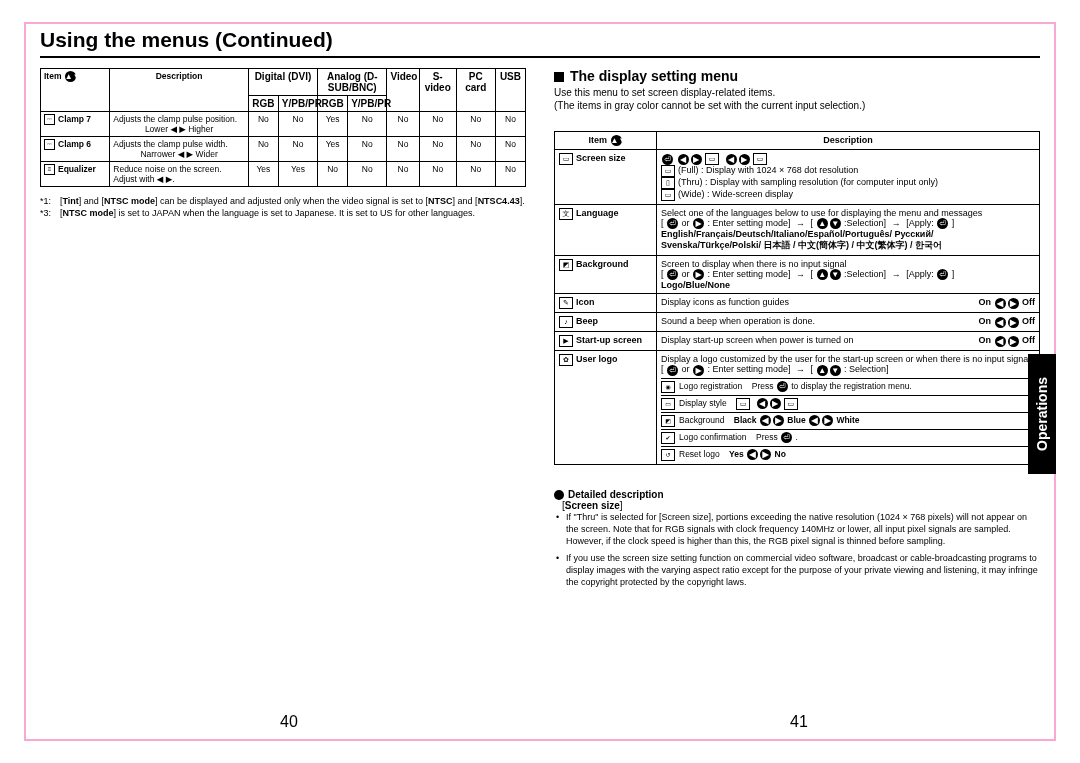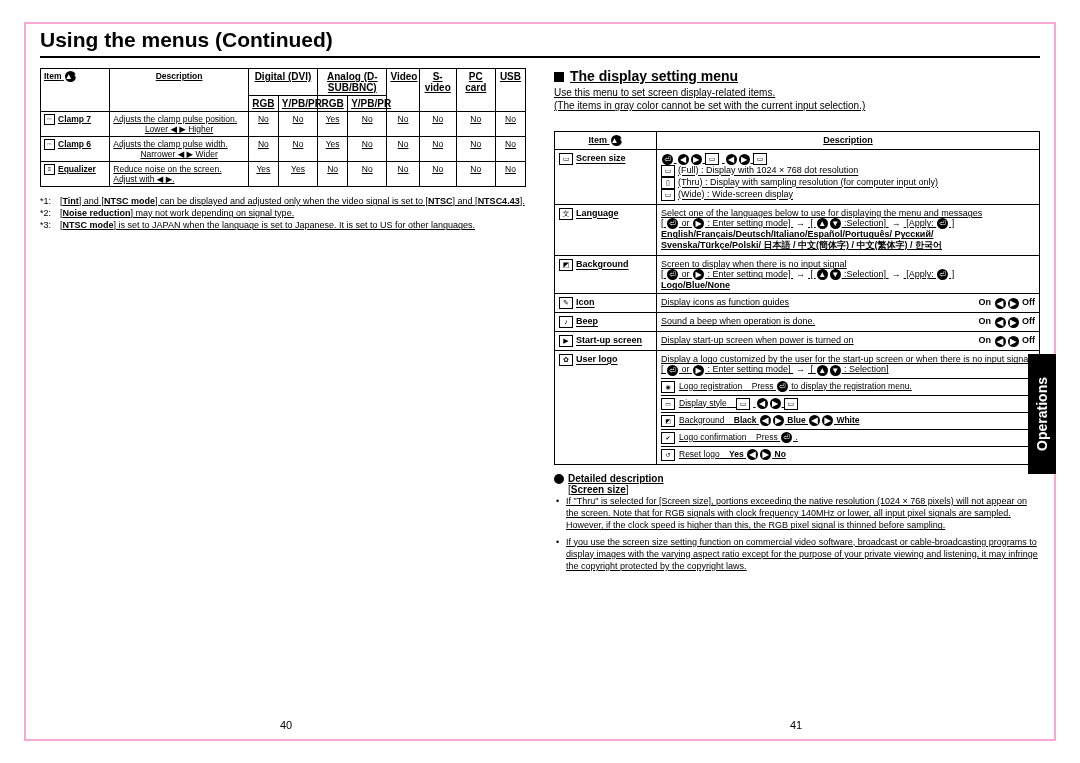--- a/index.html
+++ b/index.html
@@ -1,41 +1,41 @@
 <!DOCTYPE html>
 <html><head>
 <meta charset="utf-8">
 <style>
   body{margin:0;background:#fff;font-family:Arial,Helvetica,sans-serif;font-size:10px;color:#000;width:1080px;height:763px;position:relative;}
   .page-wrap{position:absolute;top:22px;left:24px;right:24px;bottom:22px;border:2px solid #f9a8d4;}
   .title{font-size:21px;font-weight:bold;border-bottom:2px solid #000;padding:4px 0 4px 0;margin:0 14px 10px 14px;}
   .cols{display:flex;height:calc(100% - 50px);}
-  .col{flex:1;padding:0 14px;position:relative;text-decoration:underline;}
+  .col{flex:1;padding:0 14px;position:relative;}
   .tbl{border-collapse:collapse;width:100%;font-size:8.5px;table-layout:fixed;}
   .tbl th,.tbl td{border:1px solid #000;padding:2px 3px;vertical-align:top;text-align:center;}
   .tbl .tleft{text-align:left;}
   .tbl .subh{font-size:10px;}
   .notes{font-size:9px;margin-top:8px;line-height:1.35;padding-left:20px;}
   .notes .nlab{display:inline-block;width:20px;margin-left:-20px;}
   .sect-title{font-size:14px;font-weight:bold;margin:0 0 2px 0;}
   .sq{display:inline-block;width:10px;height:10px;background:#000;margin-right:6px;vertical-align:middle;}
   .intro{font-size:10px;margin-bottom:19px;line-height:1.3;}
   .tbl2{border-collapse:collapse;width:100%;font-size:9px;}
   .tbl2 th,.tbl2 td{border:1px solid #000;padding:3px 4px;vertical-align:top;text-align:left;}
   .tbl2 th{text-align:center;}
   .ic{display:inline-block;width:12px;height:10px;border:1px solid #000;margin-right:3px;font-size:7px;text-align:center;line-height:10px;vertical-align:middle;background:#fff;}
   .circ{display:inline-block;width:11px;height:11px;border-radius:50%;background:#000;color:#fff;font-size:8px;text-align:center;line-height:11px;vertical-align:middle;margin:0 1px;}
   .arrow-r{display:inline-block;margin:0 3px;}
-  .dd-head{font-size:10px;font-weight:bold;margin-top:8px;}
+  .dd-head{font-size:10px;font-weight:bold;margin-top:24px;}
   .dd-head .bul{display:inline-block;width:10px;height:10px;border-radius:50%;background:#000;margin-right:4px;vertical-align:middle;}
   .dd-body{font-size:9px;line-height:1.35;padding-left:12px;}
   .dd-body .b{display:inline-block;width:6px;margin-left:-10px;margin-right:4px;}
   .side-tab{position:absolute;right:-2px;top:330px;width:28px;height:120px;background:#000;color:#fff;font-size:14px;font-weight:bold;display:flex;align-items:center;justify-content:center;}
   .side-tab span{writing-mode:vertical-rl;transform:rotate(180deg);}
-  .pgnum{position:absolute;bottom:8px;font-size:11px;}
+  .pgnum{position:absolute;bottom:8px;font-size:16px;}
   .pg-l{left:50%;transform:translateX(-260px);}
   .pg-r{left:50%;transform:translateX(250px);}
   .onoff{float:right;font-weight:bold;}
   .subrow{border-top:1px solid #000;padding-top:2px;margin-top:2px;font-size:8.5px;}
   .subrow .icb{display:inline-block;width:12px;height:10px;border:1px solid #000;margin-right:4px;font-size:6px;text-align:center;line-height:10px;}
   .smic{display:inline-block;width:9px;height:9px;border:1px solid #000;margin-right:3px;font-size:6px;text-align:center;line-height:9px;vertical-align:middle;}
 </style>
 </head>
 <body>
 
@@ -107,21 +107,20 @@
               <td>No</td>
               <td>No</td>
               <td>No</td>
               <td>No</td>
               <td>No</td>
         </tr>
       </tbody>
         </table>
       <div class="notes">
         <div><span class="nlab">*1:</span>[<b>Tint</b>] and [<b>NTSC mode</b>] can be displayed and adjusted only when the video signal is set to [<b>NTSC</b>] and [<b>NTSC4.43</b>].</div>
-        <div><span class="nlab">*2:</span>[<b>Noise reduction</b>] may not work depending on signal type.</div>
         <div><span class="nlab">*3:</span>[<b>NTSC mode</b>] is set to JAPAN when the language is set to Japanese. It is set to US for other languages.</div>
       </div>
     </div>
 
     <div class="col">
       <div class="sect-title"><span class="sq"></span><span>The display setting menu</span></div>
       <div class="intro">
         <span>Use this menu to set screen display-related items.</span><br>
         <span>(The items in gray color cannot be set with the current input selection.)</span>
       </div>
@@ -182,21 +181,21 @@
             <div class="subrow"><span class="icb">▭</span><span>Display style</span> &nbsp;&nbsp; <span class="ic">▭</span> <span class="circ">◀</span><span class="circ">▶</span> <span class="ic">▭</span></div>
             <div class="subrow"><span class="icb">◩</span><span>Background</span> &nbsp;&nbsp; <b>Black <span class="circ">◀</span><span class="circ">▶</span> Blue <span class="circ">◀</span><span class="circ">▶</span> White</b></div>
             <div class="subrow"><span class="icb">✔</span><span>Logo confirmation</span> &nbsp;&nbsp; Press <span class="circ">⏎</span> .</div>
             <div class="subrow"><span class="icb">↺</span><span>Reset logo</span> &nbsp;&nbsp; <b>Yes <span class="circ">◀</span><span class="circ">▶</span> No</b></div>
           </td>
         </tr>
       </tbody>
         </table>
 
       <div class="dd-head"><span class="bul"></span><span>Detailed description</span></div>
-      <div style="font-size:10px;margin-left:14px">[<b>Screen size</b>]</div>
+      <div style="font-size:10px;margin-left:8px">[<b>Screen size</b>]</div>
       <div class="dd-body">
         <div><span class="b">•</span><span>If "Thru" is selected for [Screen size], portions exceeding the native resolution (1024 × 768 pixels) will not appear on the screen. Note that for RGB signals with clock frequency 140MHz or lower, all input pixel signals are sampled. However, if the clock speed is higher than this, the RGB pixel signal is thinned before sampling.</span></div>
         <div style="margin-top:4px"><span class="b">•</span><span>If you use the screen size setting function on commercial video software, broadcast or cable-broadcasting programs to display images with the varying aspect ratio except for the purpose of your private viewing and listening, it may infringe the copyright protected by the copyright laws.</span></div>
       </div>
     </div>
   </div>
 
   <div class="side-tab">
       <span>Operations</span>
     </div>

